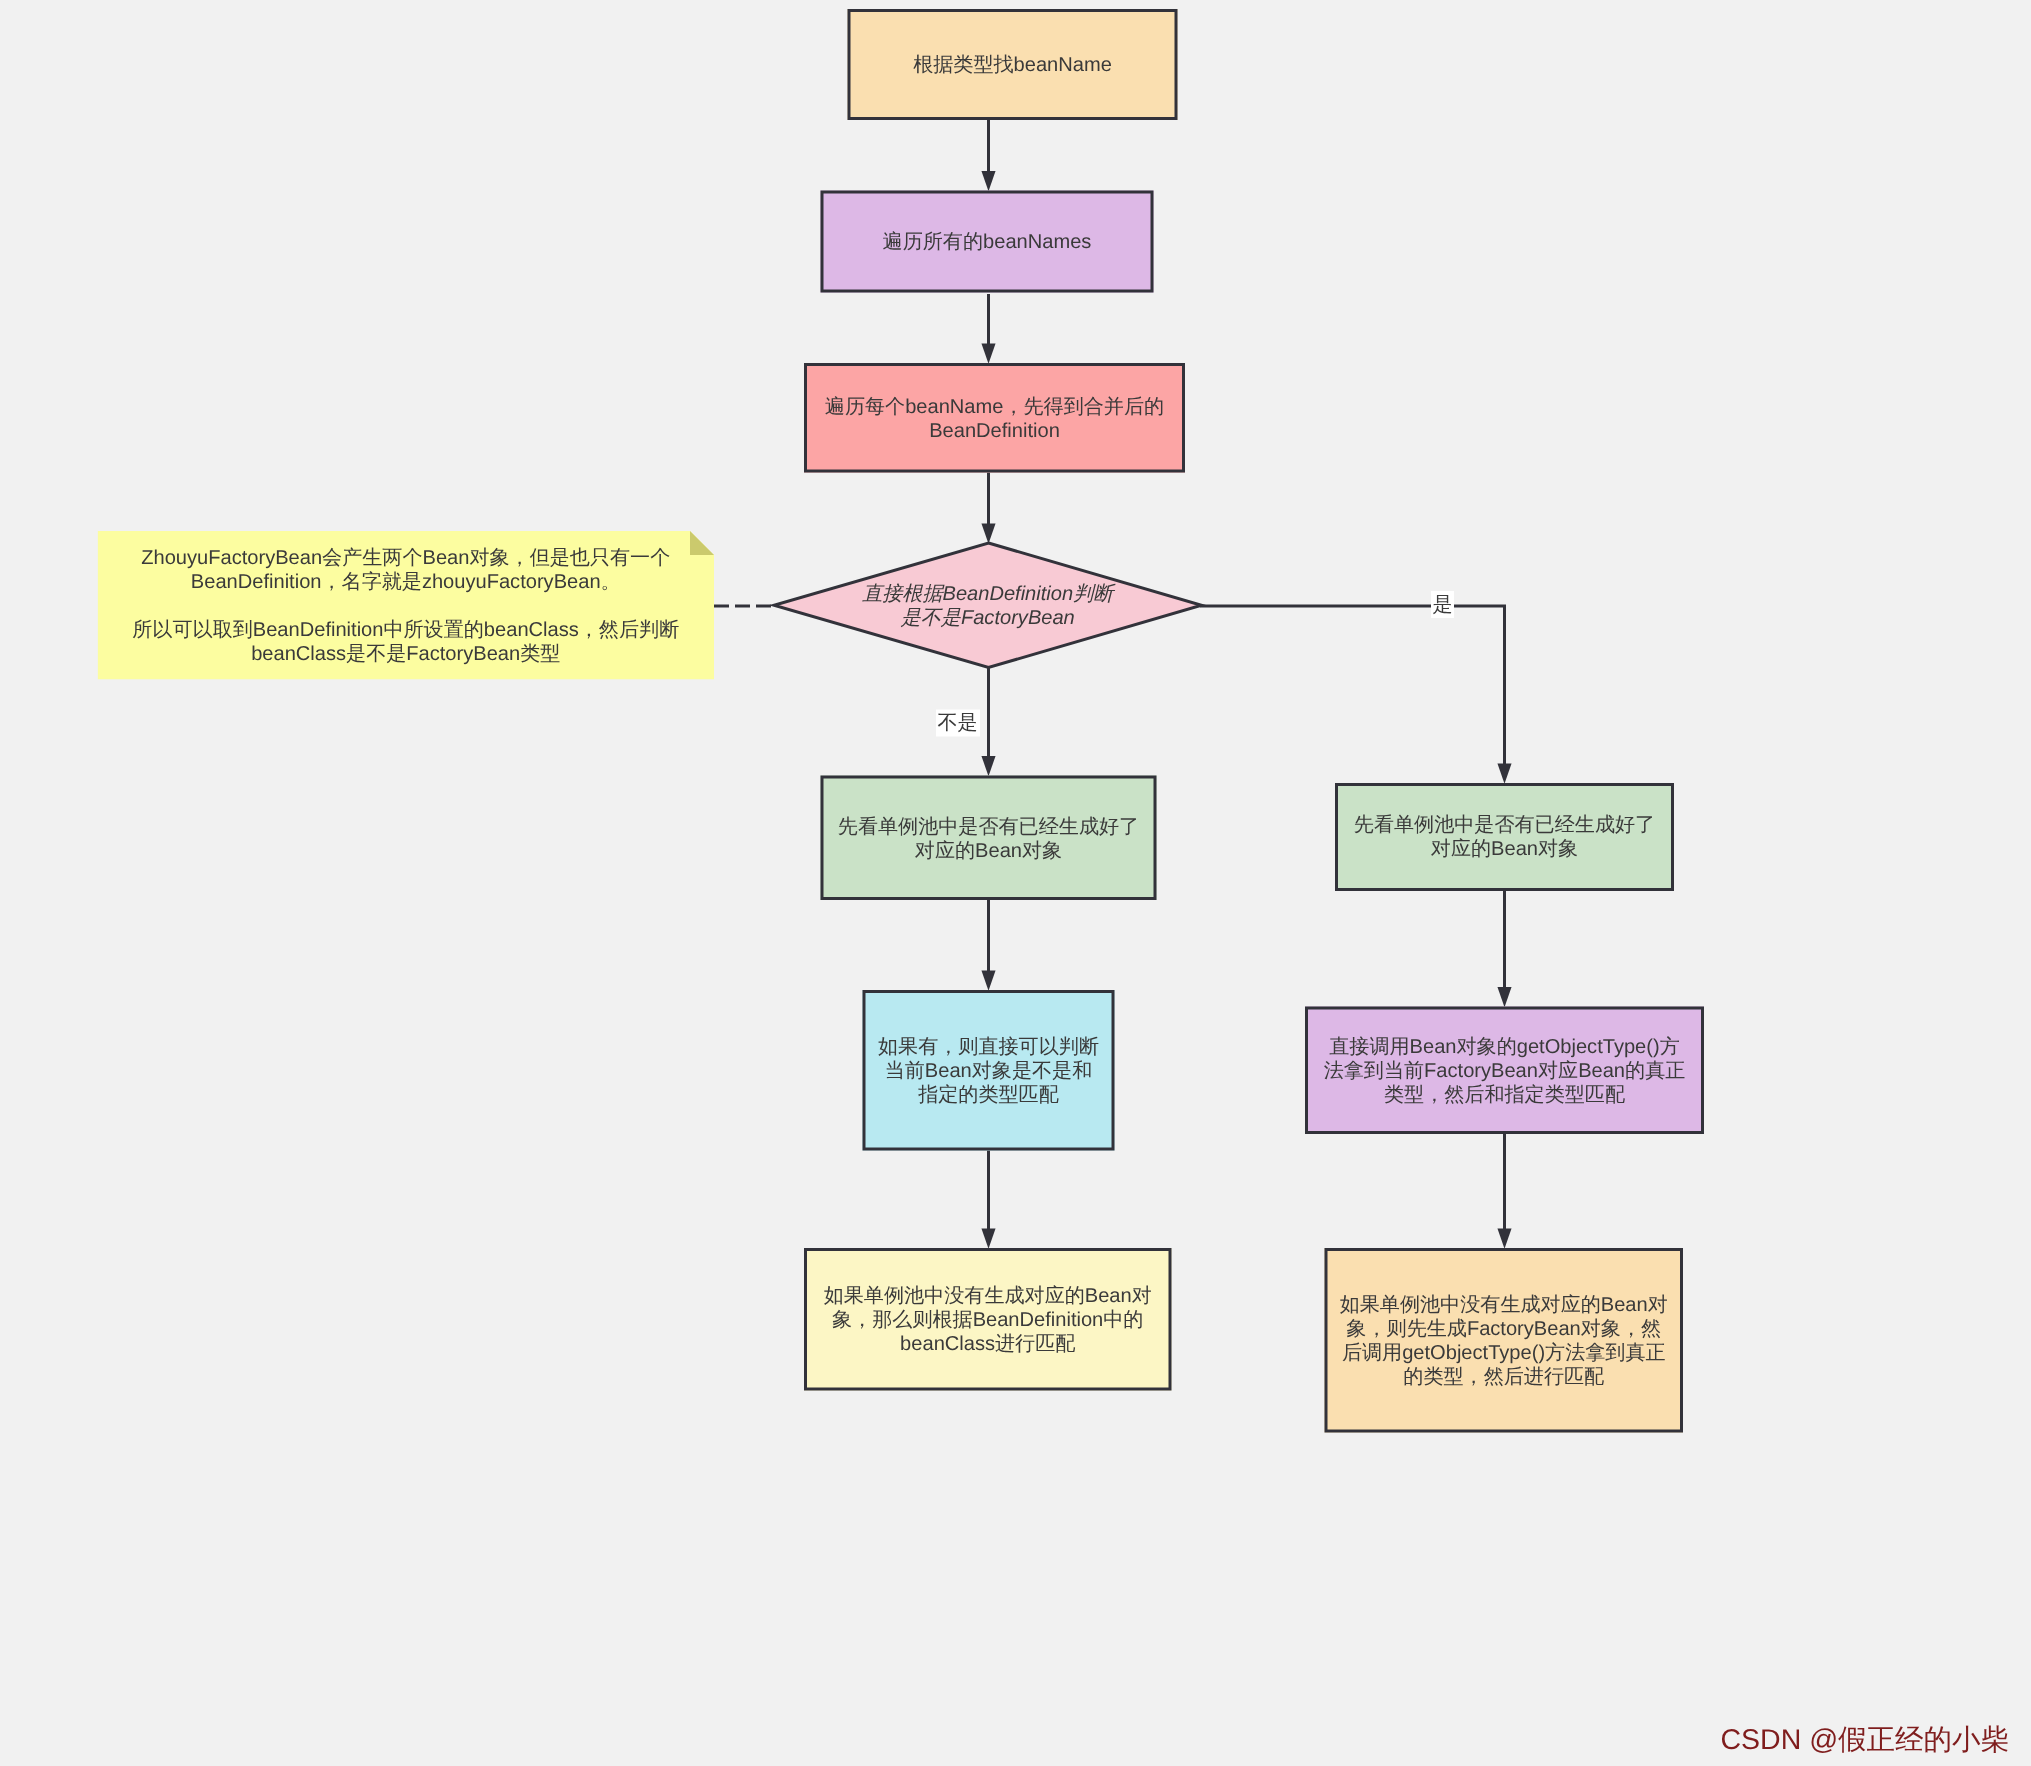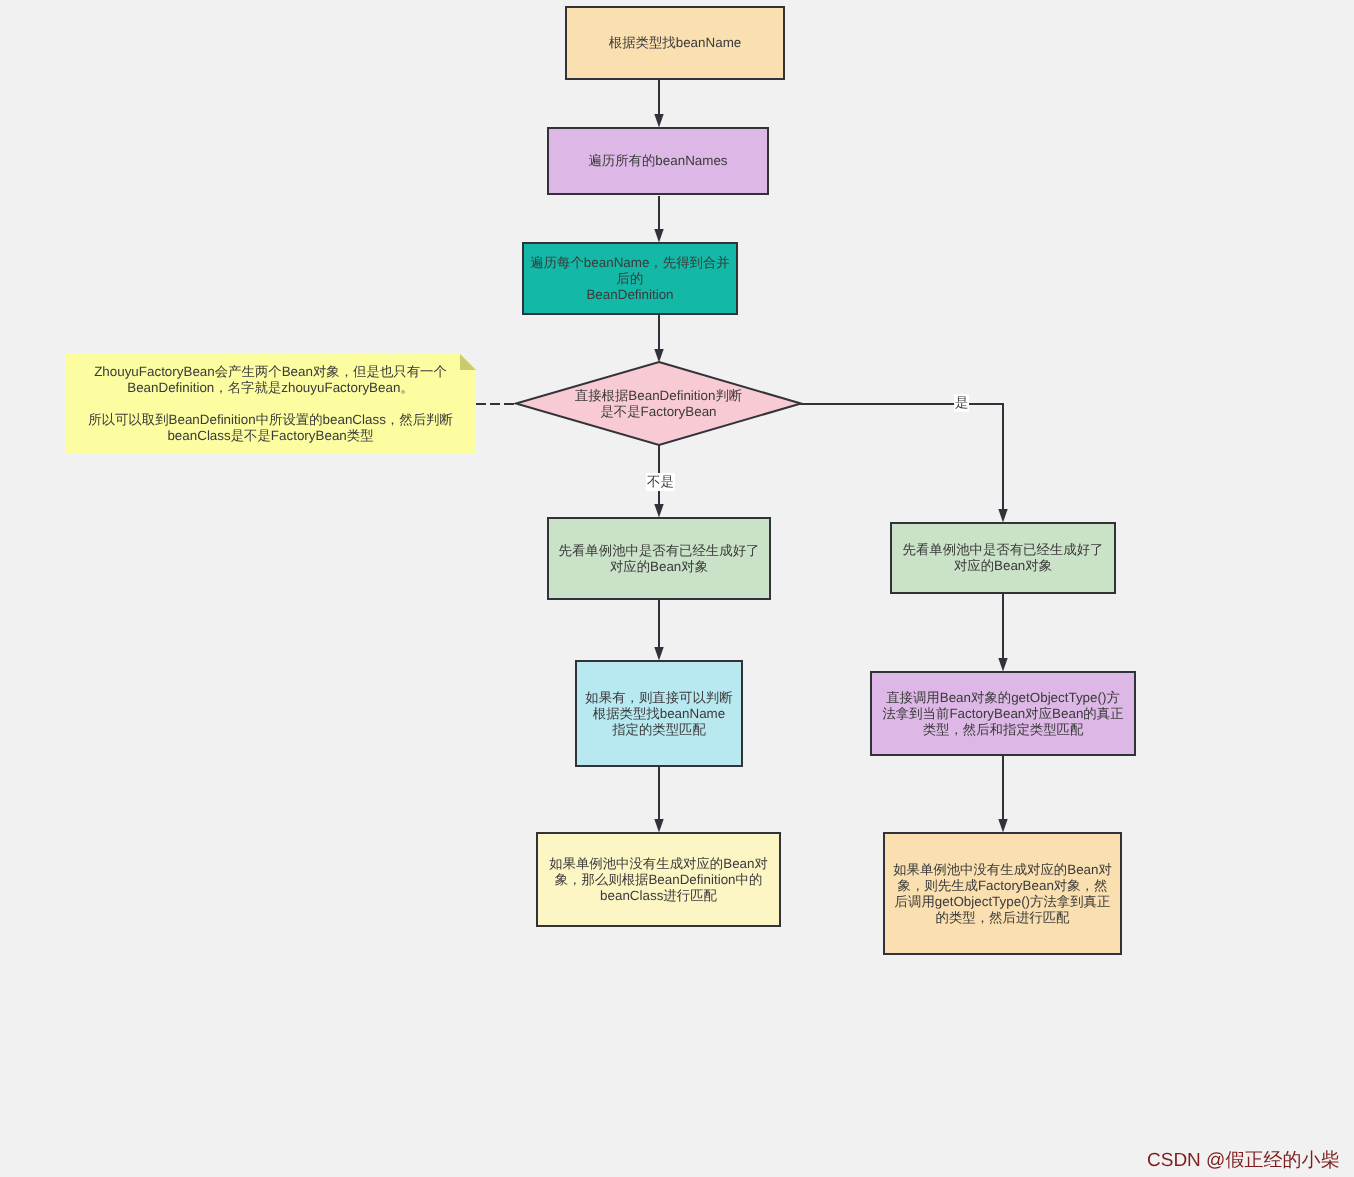--- a/index.html
+++ b/index.html
@@ -34,20 +34,21 @@
     line-height:16px;
     color:#3a3a3a;
     font-size:13.4px;
     white-space:pre-line;
     letter-spacing:0;
   }
   .diamond{
     position:absolute;
     display:flex;align-items:center;justify-content:center;
     text-align:center;
+    font-style:italic;
   }
   .diamond > span{position:relative;z-index:2;}
   .edgelabel{
     position:absolute;background:#ffffff;color:#3a3a3a;
     font-size:13.4px;line-height:16px;
     padding:1px;white-space:nowrap;
   }
   .note{position:absolute;box-sizing:border-box;}
   .note .paper{
     position:absolute;left:0;top:0;right:0;bottom:0;
@@ -109,59 +110,59 @@
     <line x1="476" y1="404" x2="517" y2="404" stroke-dasharray="10 4"></line>
   </g>
 </svg>
 
 <div class="node" style="left: 565px; top: 6px; width: 220px; height: 74px; background: rgb(250, 223, 176);">
   <span>根据类型找beanName</span>
 </div>
 <div class="node" style="left: 547px; top: 127px; width: 222px; height: 68px; background: rgb(221, 184, 230);">
   <span>遍历所有的beanNames</span>
 </div>
-<div class="node" style="left: 522px; top: 242px; width: 216px; height: 73px; background: #14b8a6;">
+<div class="node" style="left: 536px; top: 242px; width: 254px; height: 73px; background: #fca5a5;">
   <span>遍历每个beanName，先得到合并后的
 BeanDefinition</span>
 </div>
 <div class="diamond" style="left: 516px; top: 362px; width: 285px; height: 83px;">
   <span>直接根据BeanDefinition判断
 是不是FactoryBean</span>
 </div>
 <div class="node" style="left: 547px; top: 517px; width: 224px; height: 83px; background: rgb(202, 226, 199);">
   <span>先看单例池中是否有已经生成好了
 对应的Bean对象</span>
 </div>
 <div class="node" style="left: 890px; top: 522px; width: 226px; height: 72px; background: rgb(202, 226, 199);">
   <span>先看单例池中是否有已经生成好了
 对应的Bean对象</span>
 </div>
 <div class="node" style="left: 575px; top: 660px; width: 168px; height: 107px; background: rgb(184, 233, 241);">
   <span>如果有，则直接可以判断
-根据类型找beanName
+当前Bean对象是不是和
 指定的类型匹配</span>
 </div>
 <div class="node" style="left: 870px; top: 671px; width: 266px; height: 85px; background: rgb(221, 184, 230);">
   <span>直接调用Bean对象的getObjectType()方
 法拿到当前FactoryBean对应Bean的真正
 类型，然后和指定类型匹配</span>
 </div>
 <div class="node" style="left: 536px; top: 832px; width: 245px; height: 95px; background: rgb(252, 246, 197);">
   <span>如果单例池中没有生成对应的Bean对
 象，那么则根据BeanDefinition中的
 beanClass进行匹配</span>
 </div>
 <div class="node" style="left: 883px; top: 832px; width: 239px; height: 123px; background: rgb(250, 223, 176);">
   <span>如果单例池中没有生成对应的Bean对
 象，则先生成FactoryBean对象，然
 后调用getObjectType()方法拿到真正
 的类型，然后进行匹配</span>
 </div>
 
-<div class="edgelabel" style="left:646px;top:473px;">
+<div class="edgelabel" style="left:624px;top:473px;">
   <span>不是</span>
 </div>
 <div class="edgelabel" style="left:954px;top:394px;">
   <span>是</span>
 </div>
 
 <div class="note" style="left: 65px; top: 354px; width: 411px; height: 112px;">
   <div class="paper" style="background: rgb(252, 253, 160);"></div>
   <div class="txt">ZhouyuFactoryBean会产生两个Bean对象，但是也只有一个
 BeanDefinition，名字就是zhouyuFactoryBean。

